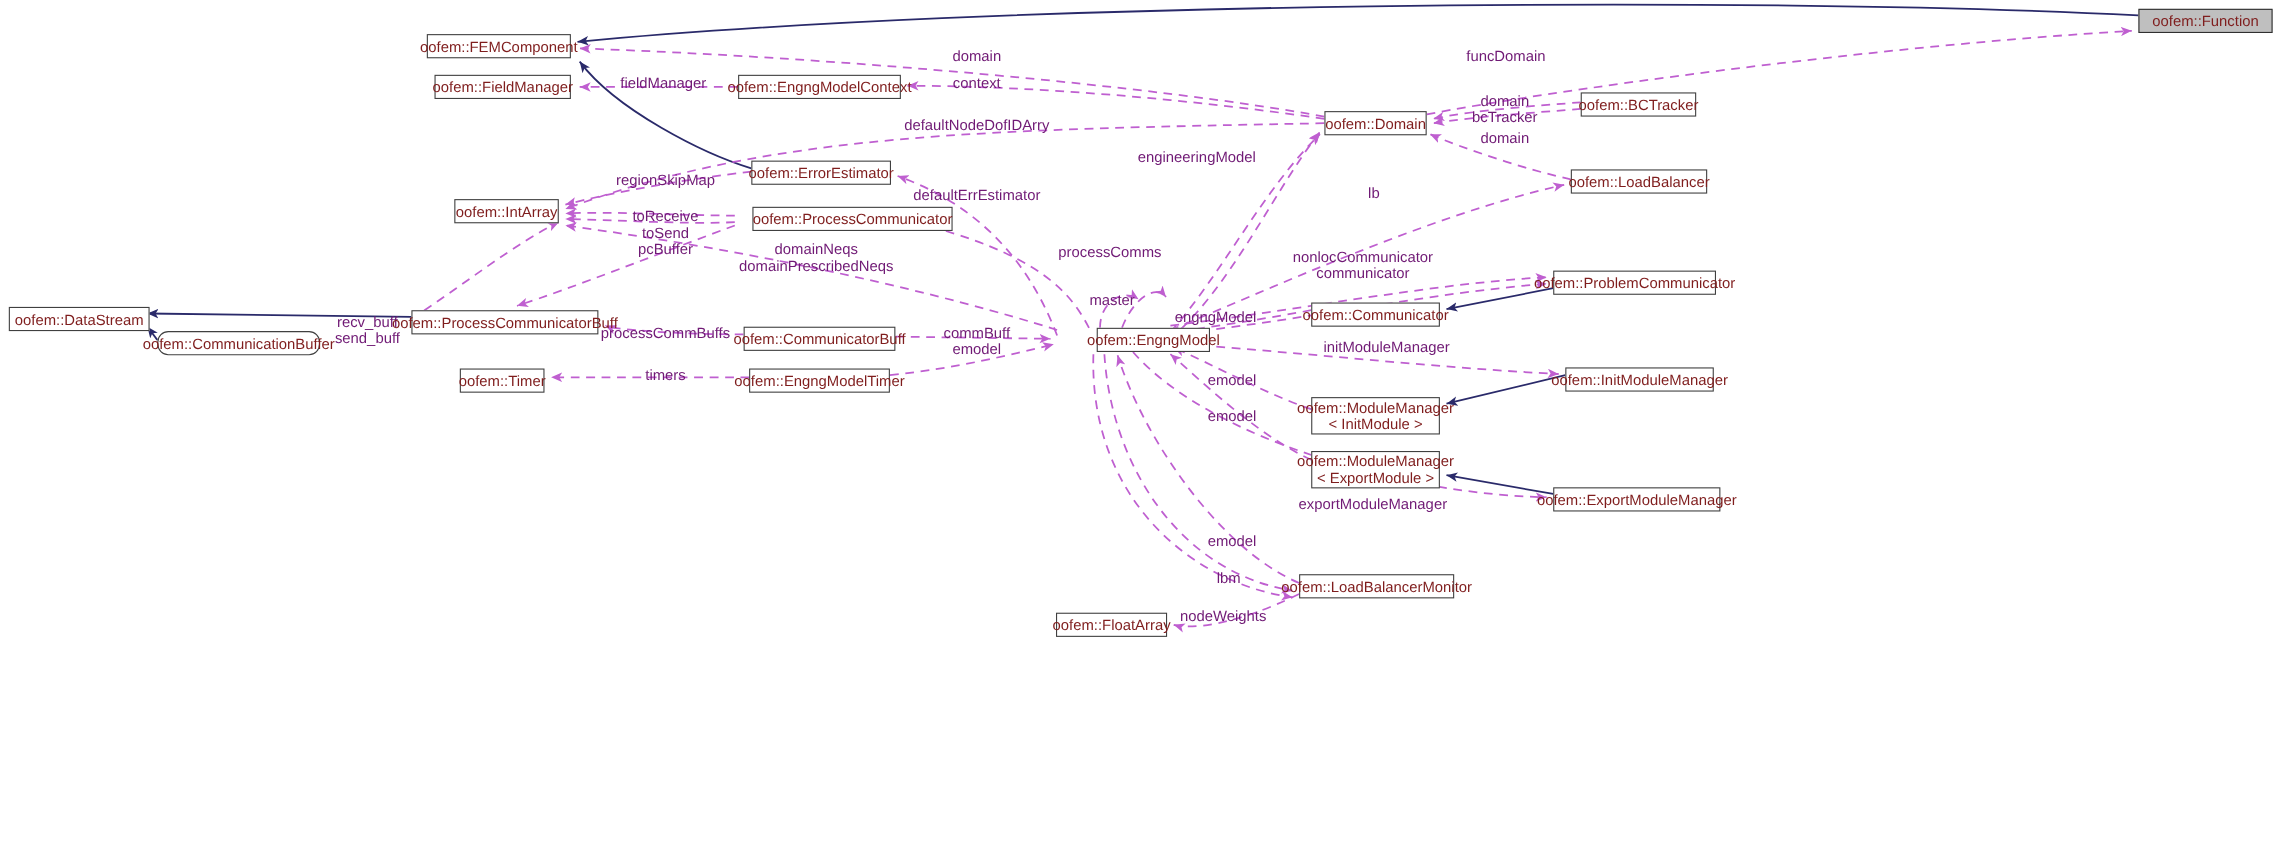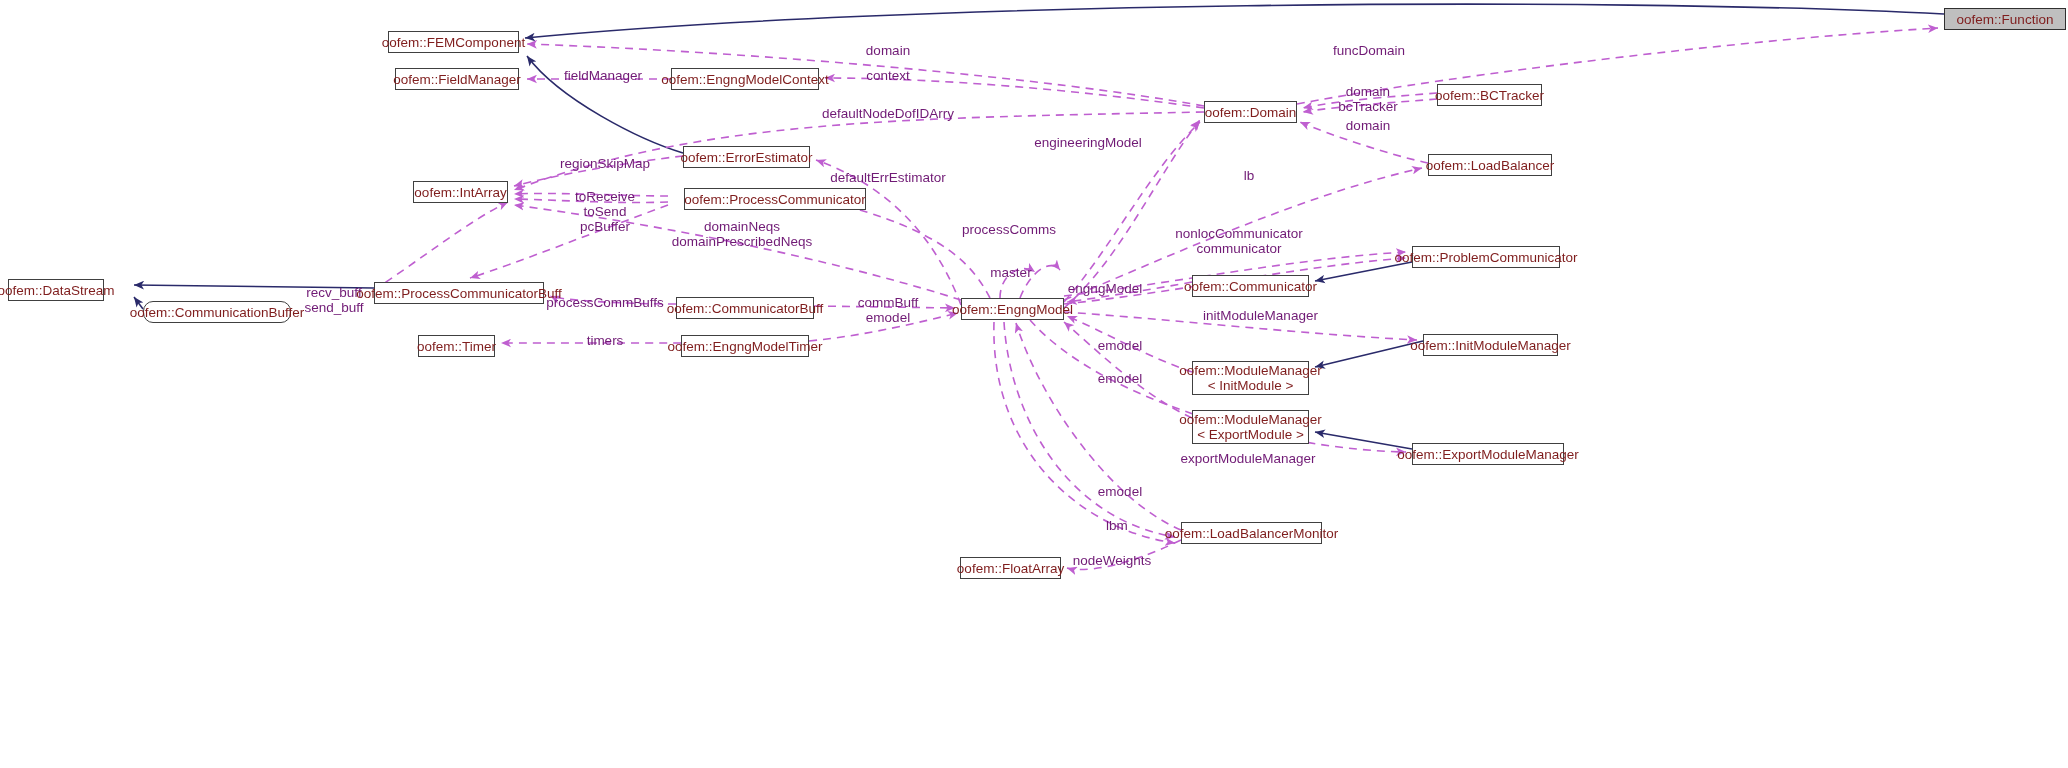--- a/index.html
+++ b/index.html
@@ -204,37 +204,37 @@
   </div>
 
   <div class="node" style="left:1412px;top:246px;width:148px;height:22px;">
     <span class="ln">oofem::ProblemCommunicator</span>
   </div>
 
   <div class="node" style="left:1192px;top:275px;width:117px;height:22px;">
     <span class="ln">oofem::Communicator</span>
   </div>
 
-  <div class="node" style="left:8px;top:279px;width:96px;height:22px;">
+  <div class="node" style="left:8px;top:279px;width:128px;height:22px;">
     <span class="ln">oofem::DataStream</span>
   </div>
 
   <div class="node" style="left:374px;top:282px;width:170px;height:22px;">
     <span class="ln">oofem::ProcessCommunicatorBuff</span>
   </div>
 
   <div class="node" style="left:143px;top:301px;width:148px;height:22px;border-radius:10px;">
     <span class="ln">oofem::CommunicationBuffer</span>
   </div>
 
   <div class="node" style="left:676px;top:297px;width:138px;height:22px;">
     <span class="ln">oofem::CommunicatorBuff</span>
   </div>
 
-  <div class="node" style="left:961px;top:298px;width:103px;height:22px;">
+  <div class="node" style="left:997px;top:298px;width:103px;height:22px;">
     <span class="ln">oofem::EngngModel</span>
   </div>
 
   <div class="node" style="left:1423px;top:334px;width:135px;height:22px;">
     <span class="ln">oofem::InitModuleManager</span>
   </div>
 
   <div class="node" style="left:418px;top:335px;width:77px;height:22px;">
     <span class="ln">oofem::Timer</span>
   </div>

